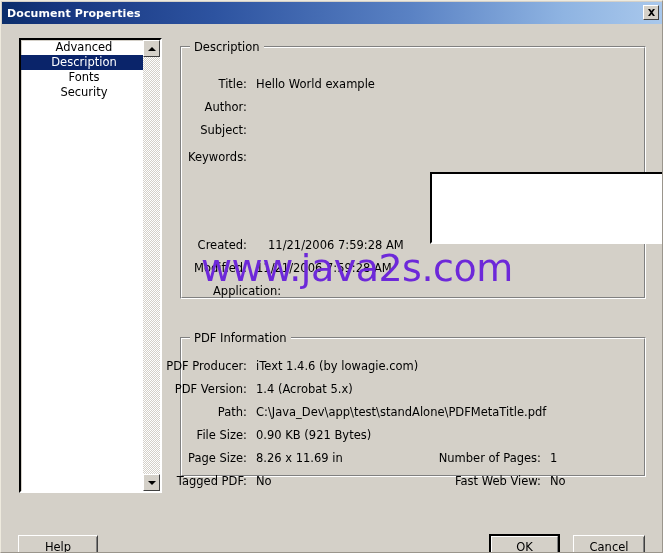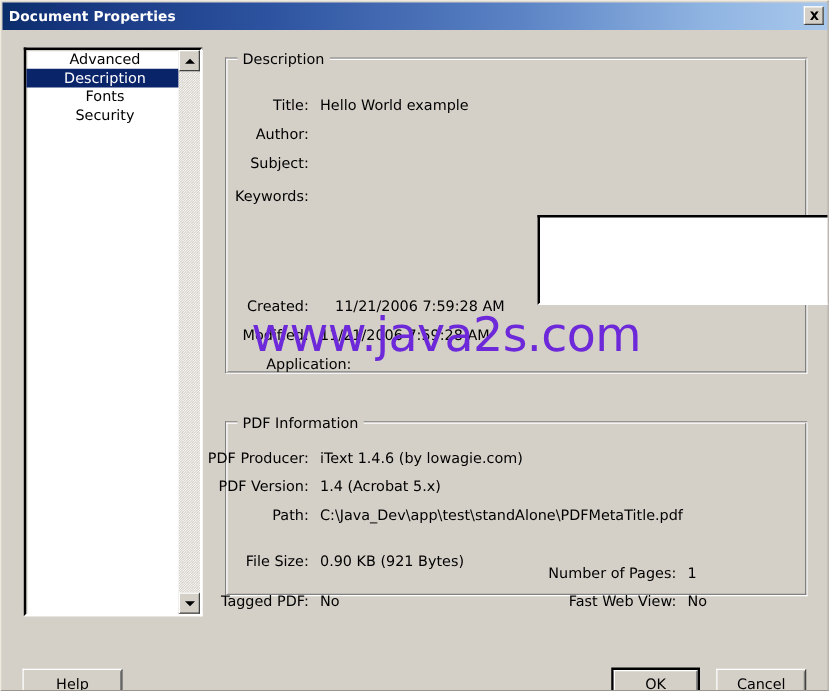--- a/index.html
+++ b/index.html
@@ -346,25 +346,29 @@
       <div class="field-row" style="left:-34px; top:44px;">
         <span class="field-label wide">PDF Version:</span>
         <span class="field-value">1.4 (Acrobat 5.x)</span>
       </div>
 
       <div class="field-row" style="left:-34px; top:67px;">
         <span class="field-label wide">Path:</span>
         <span class="field-value">C:\Java_Dev\app\test\standAlone\PDFMetaTitle.pdf</span>
       </div>
 
-      <div class="field-row" style="left:-34px; top:104px;">
+      <div class="field-row" style="left:-34px; top:90px;">
         <span class="field-label wide">File Size:</span>
         <span class="field-value">0.90 KB (921 Bytes)</span>
       </div>
 
+      <div class="field-row" style="left:-34px; top:113px;">
+        <span class="field-label wide">Page Size:</span>
+        <span class="field-value">8.26 x 11.69 in</span>
+      </div>
 
       <div class="field-row" style="left:-34px; top:136px;">
         <span class="field-label wide">Tagged PDF:</span>
         <span class="field-value">No</span>
       </div>
 
       <div class="field-row" style="left:250px; top:113px;">
         <span class="field-label" style="width:110px;">Number of Pages:</span>
         <span class="field-value">1</span>
       </div>

